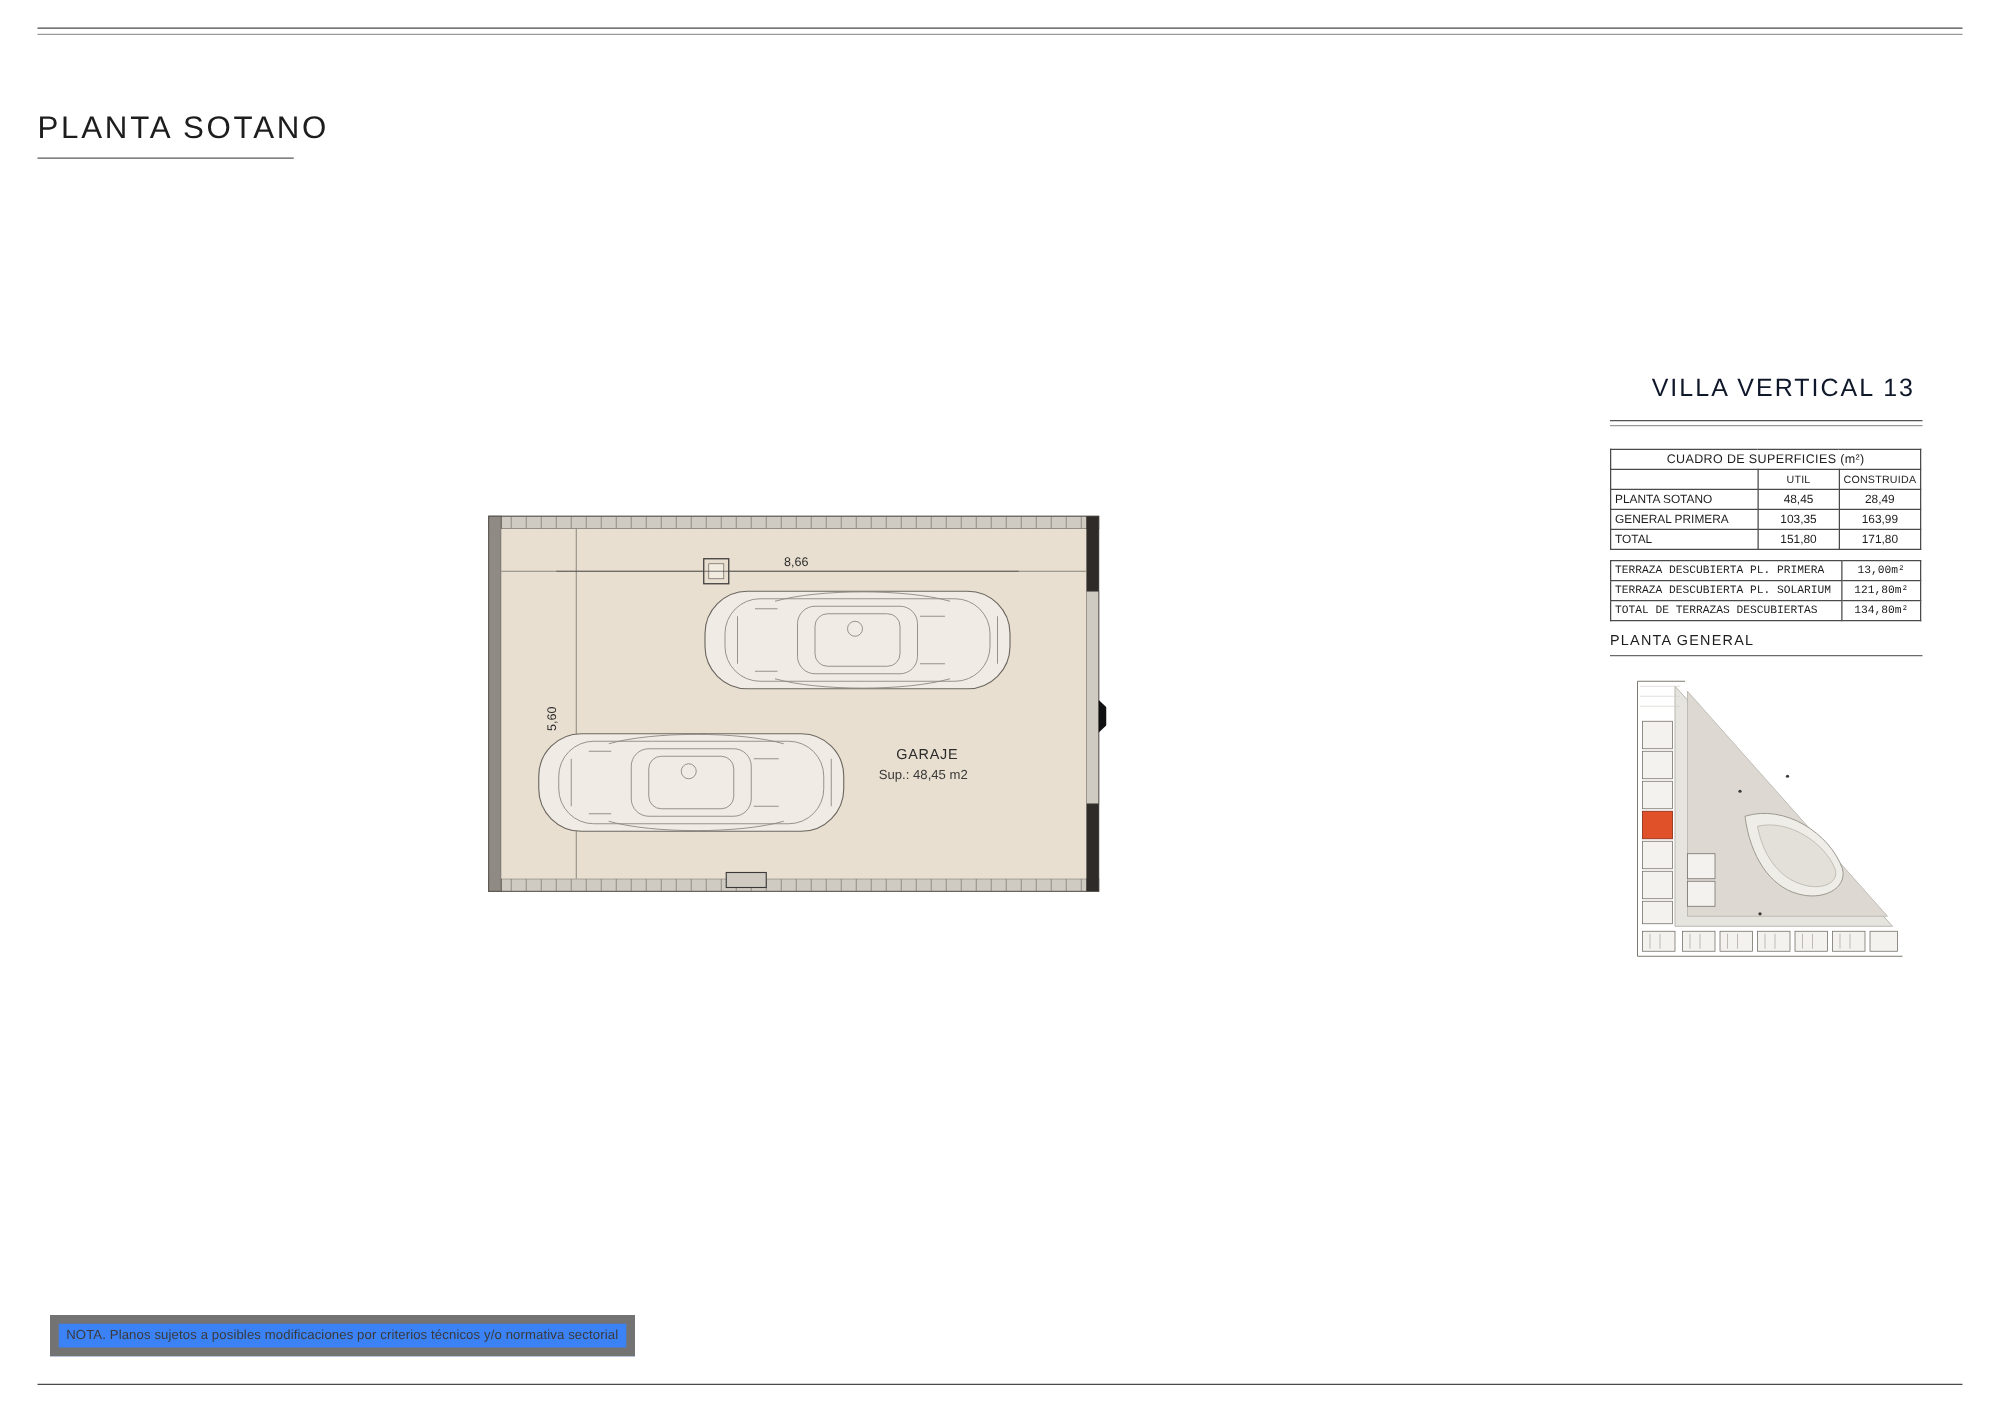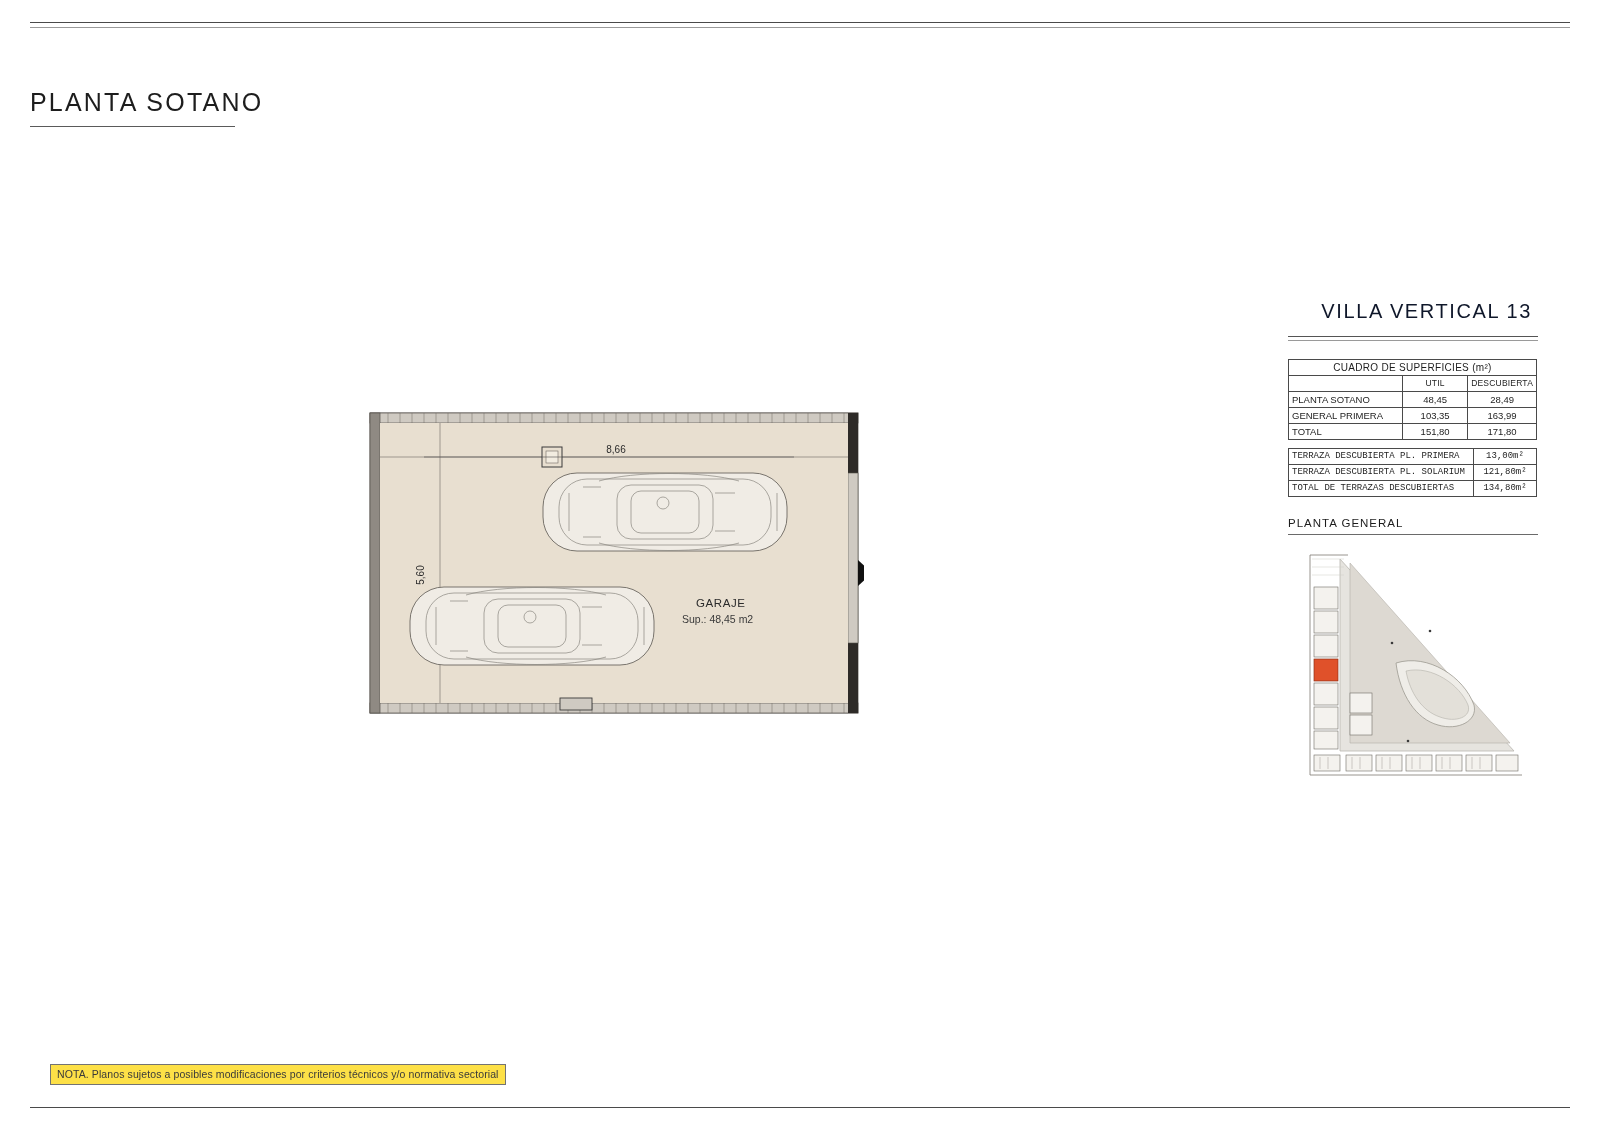--- a/index.html
+++ b/index.html
@@ -57,21 +57,21 @@
     left: 30px;
     top: 126px;
     width: 205px;
     height: 1px;
     background: #5a5a5a;
   }
 
   
   .plan-wrap {
     position: absolute;
-    left: 364px;
+    left: 385px;
     top: 405px;
     width: 500px;
     height: 320px;
   }
   .plan-svg { display: block; }
 
   
   .right-col {
     position: absolute;
     left: 1288px;
@@ -136,21 +136,21 @@
   }
   table.terr td {
     border: 1px solid #4a4a4a;
     padding: 1px 3px;
     line-height: 13px;
   }
   .terr-val { text-align: center; width: 56px; }
 
   
   .pg-title {
-    margin-top: 20px;
+    margin-top: 10px;
     font-size: 11.5px;
     letter-spacing: 1px;
     color: #1d1d1d;
   }
   .pg-rule {
     margin-top: 5px;
     width: 100%;
     height: 1px;
     background: #6a6a6a;
   }
@@ -158,27 +158,27 @@
     margin-top: 10px;
     width: 240px;
     height: 240px;
     position: relative;
     background: #fff;
   }
 
   
   .nota {
     position: absolute;
-    left: 50px;
+    left: 40px;
     bottom: 45px;
-    border: 1px solid #737373;
+    border: 7px solid #737373;
     padding: 3px 6px 4px 6px;
     font-size: 10.5px;
     color: #3a3a3a;
-    background: #fde047;
+    background: #3b82f6;
     letter-spacing: .1px;
   }
 </style>
 </head>
 <body>
 
 <div class="rule-top"></div>
 <div class="rule-top-2"></div>
 <div class="rule-bottom"></div>
 
@@ -359,21 +359,21 @@
   <div class="villa-rule2"></div>
 
   <table class="surf">
     <tbody>
         <tr>
       <td class="surf-head" colspan="3">CUADRO DE SUPERFICIES (m²)</td>
     </tr>
     <tr>
       <td class="surf-label"></td>
       <td class="surf-colhead surf-val">UTIL</td>
-      <td class="surf-colhead surf-val">DESCUBIERTA</td>
+      <td class="surf-colhead surf-val">CONSTRUIDA</td>
     </tr>
     <tr>
       <td class="surf-label">PLANTA SOTANO</td>
       <td class="surf-val">48,45</td>
       <td class="surf-val">28,49</td>
     </tr>
     <tr>
       <td class="surf-label">GENERAL PRIMERA</td>
       <td class="surf-val">103,35</td>
       <td class="surf-val">163,99</td>

